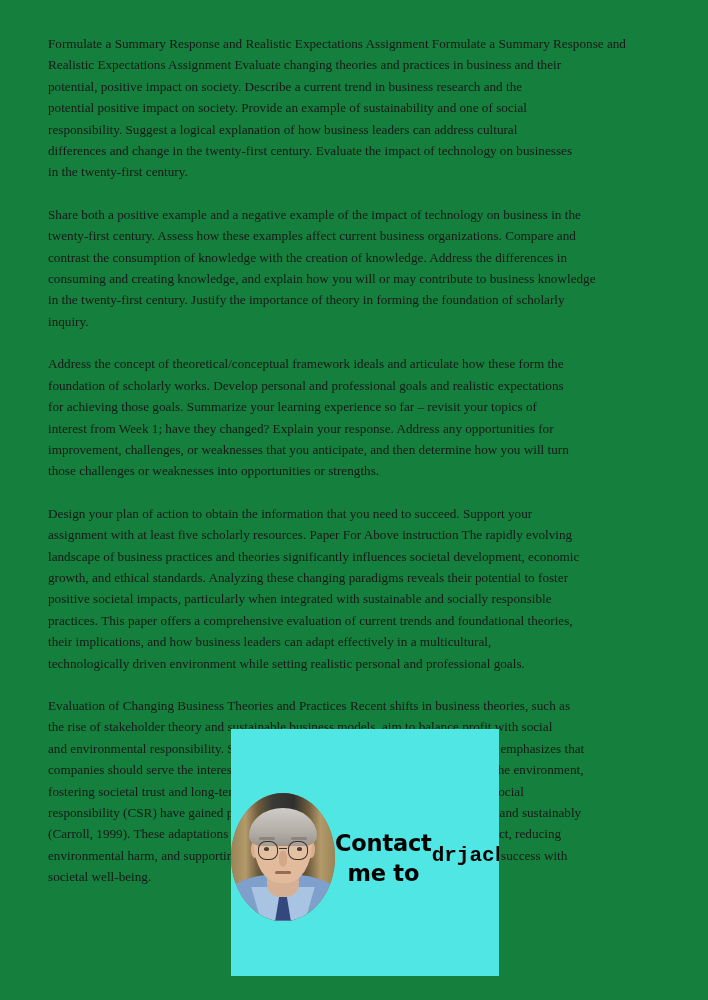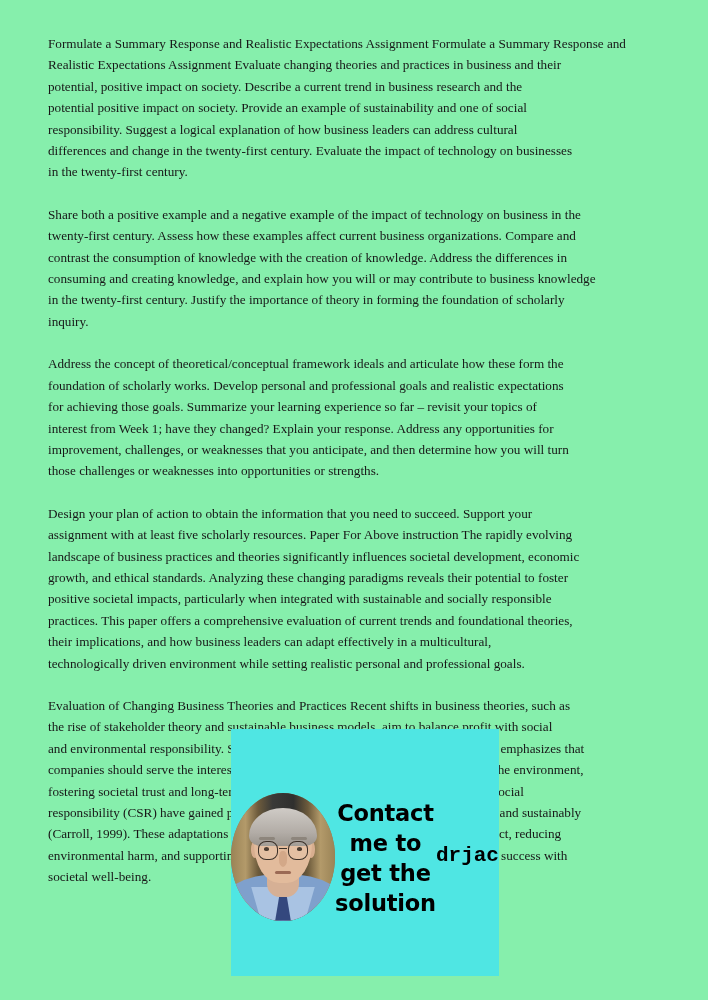--- a/index.html
+++ b/index.html
@@ -12,21 +12,21 @@
     height: 1000px;
     position: relative;
     overflow: hidden;
     font-family: "Liberation Serif", "DejaVu Serif", serif;
     color: #1a1a1a;
   }
 
   #document-page {
     position: absolute;
     inset: 0;
-    background: #86efac;
+    background: #15803d;
   }
 
   #document-body {
     position: absolute;
     left: 48px;
     top: 33px;
     width: 630px;
   }
 
   .doc-paragraph {
@@ -298,20 +298,19 @@
       <div class="av-glass-r"></div>
       <div class="av-bridge"></div>
       <div class="av-eye-l"></div>
       <div class="av-eye-r"></div>
       <div class="av-nose"></div>
       <div class="av-mouth"></div>
     </div>
 
     <div id="overlay-headline">
       <span class="hl-line">Contact me to</span>
-      <span class="hl-line">get the solution</span>
     </div>
 
     <div id="overlay-email">drjack9650@gmail.com</div>
 
   </div>
 
 </div>
 
 </body></html>

